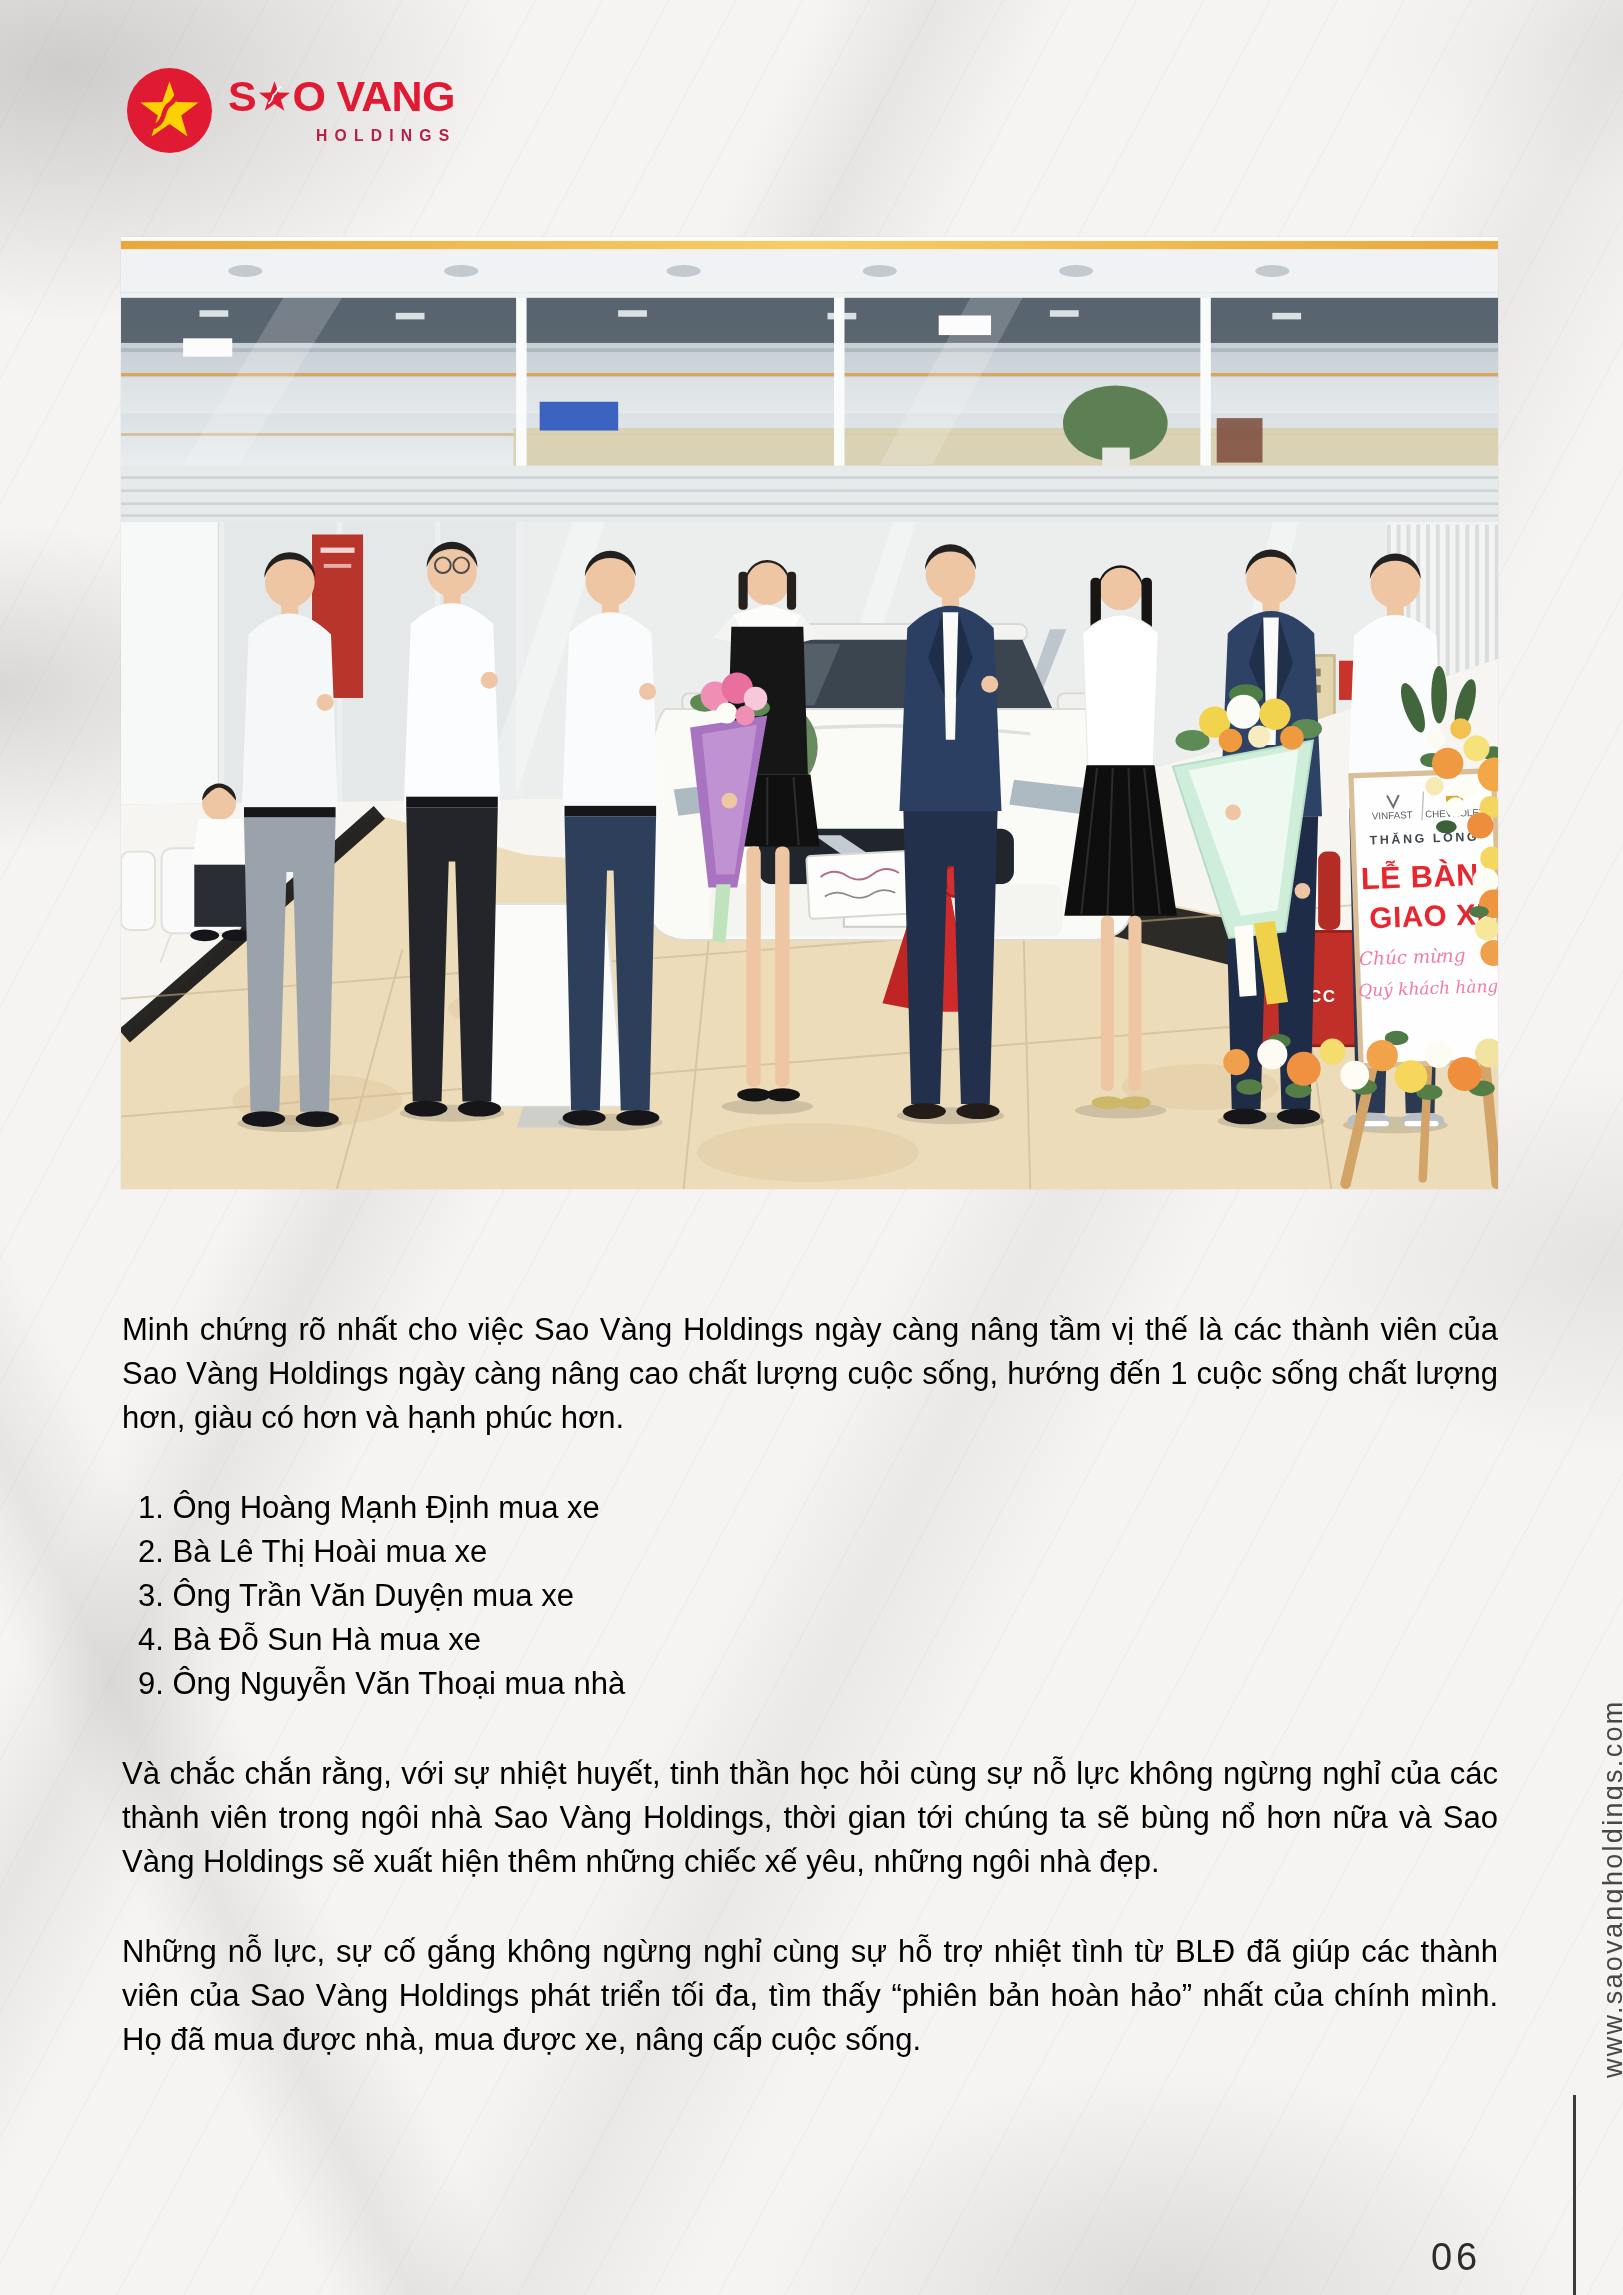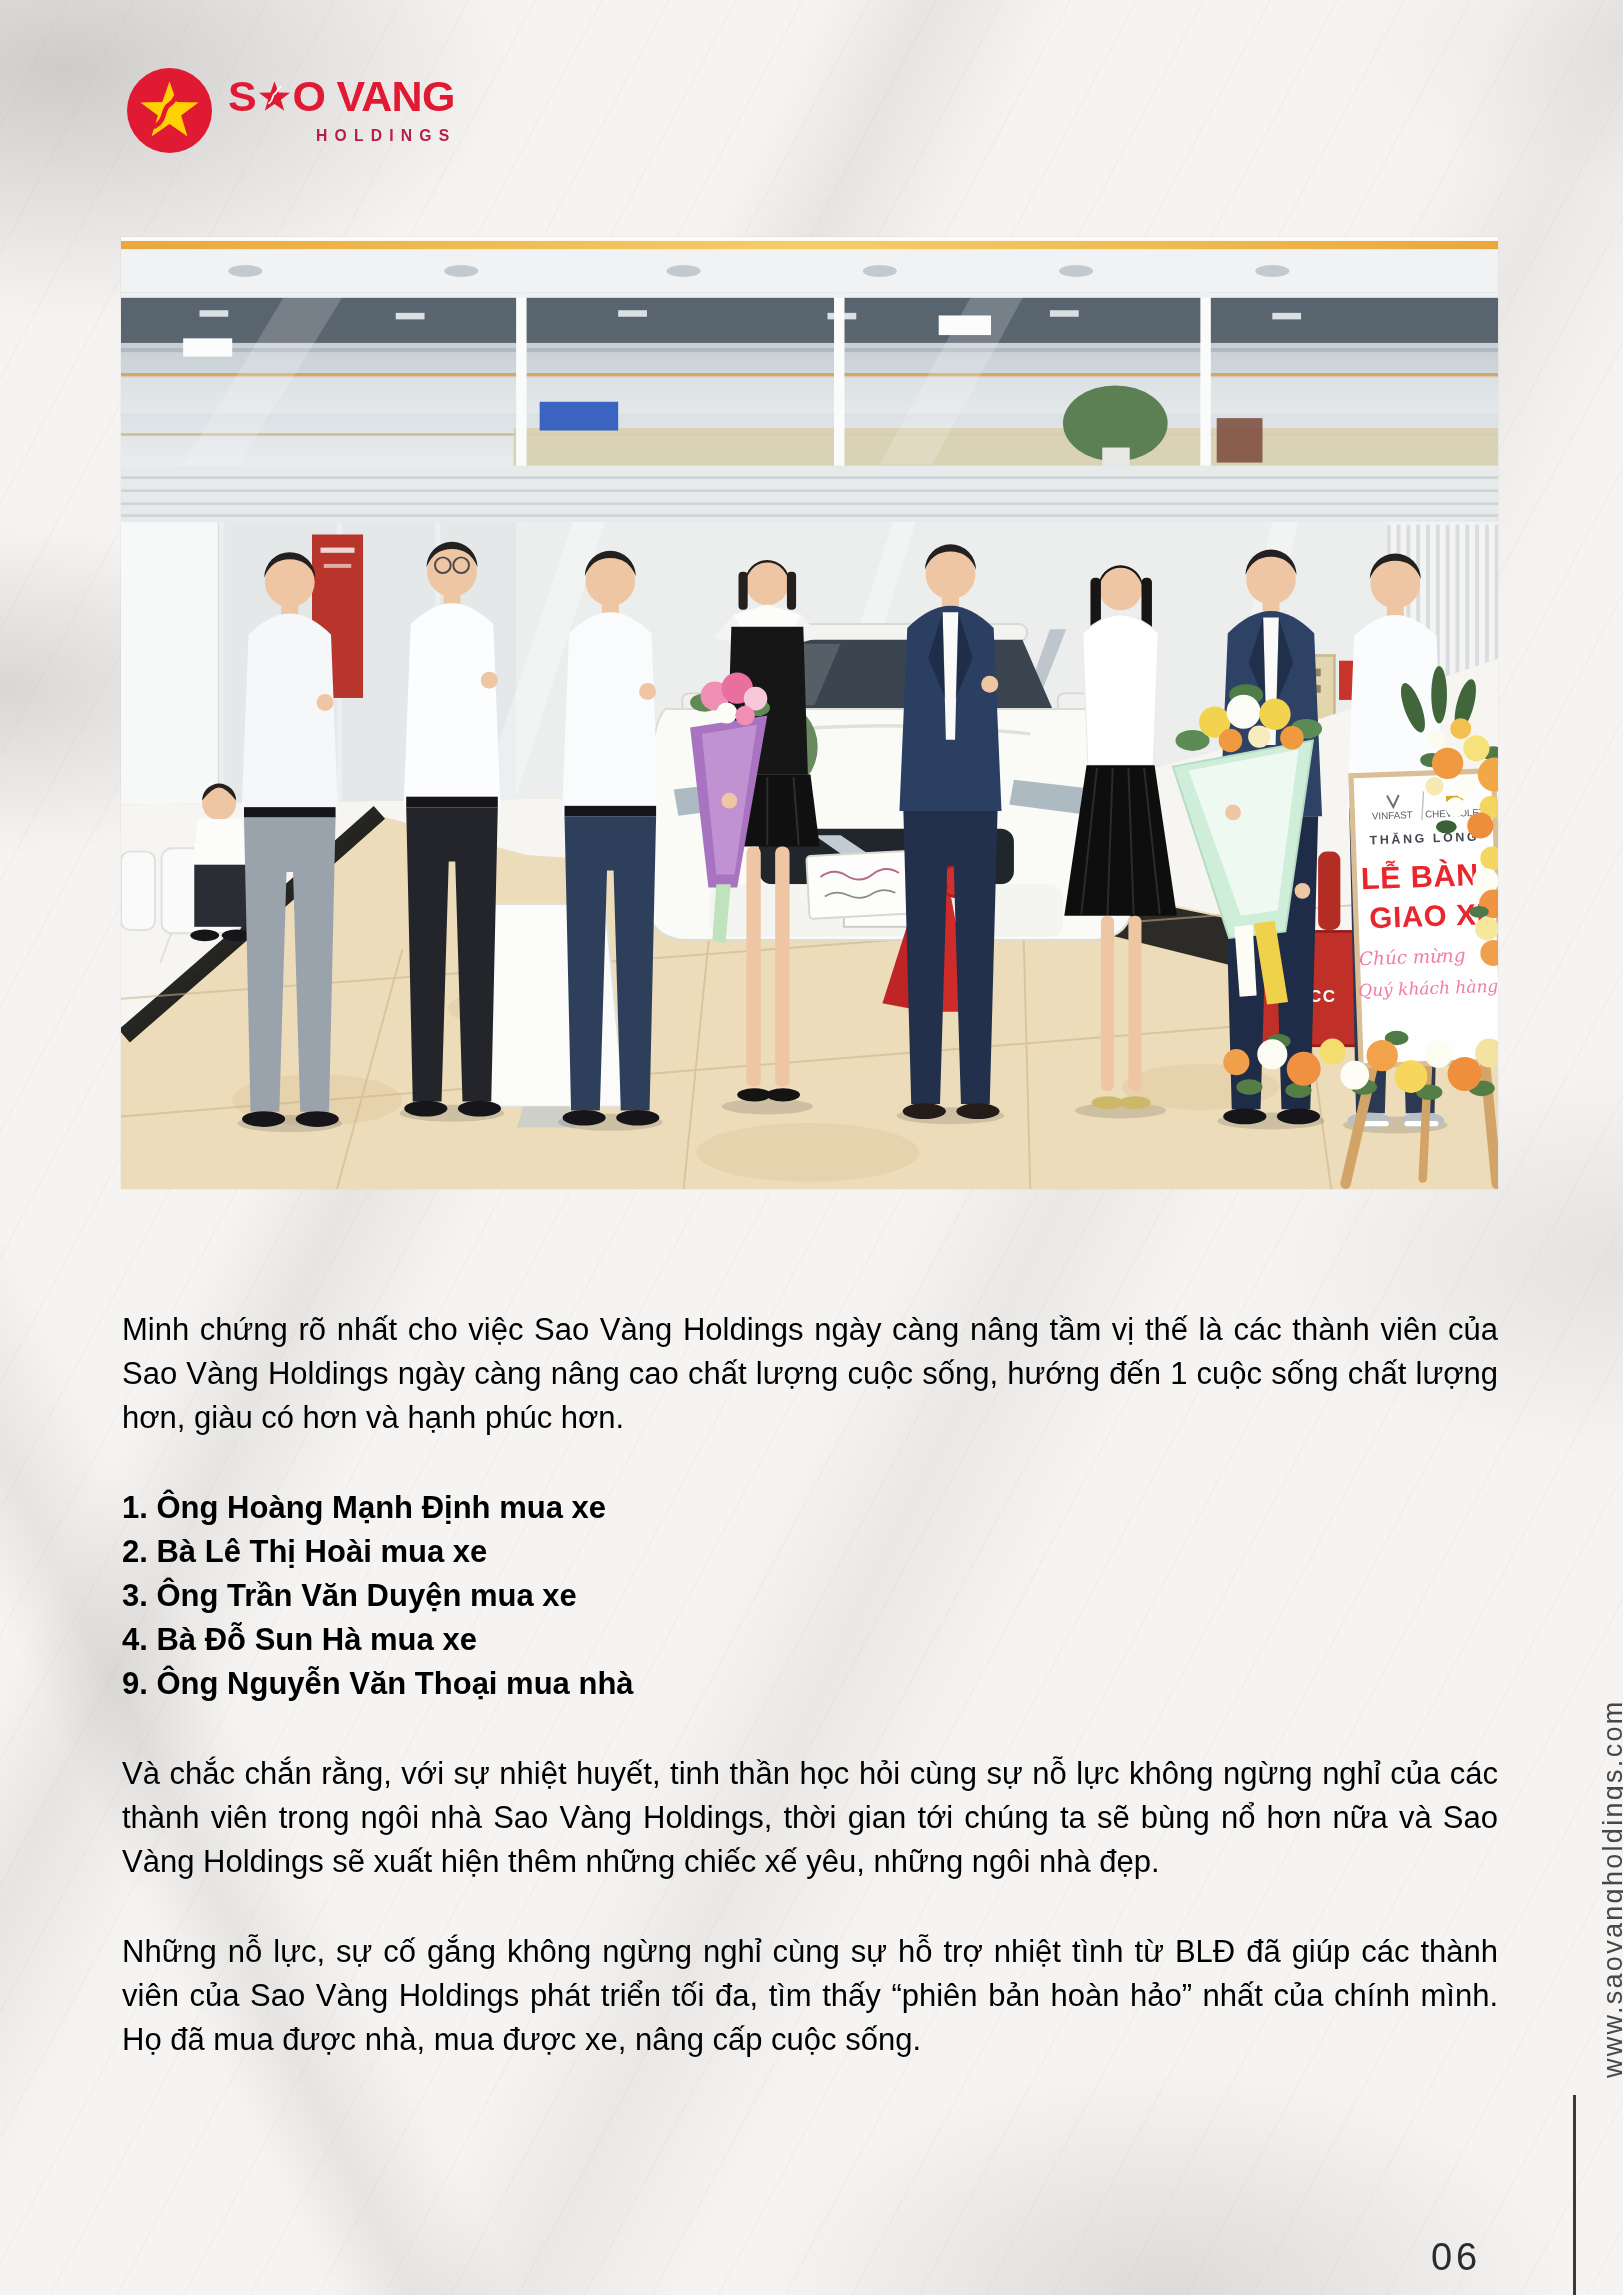--- a/index.html
+++ b/index.html
@@ -25,21 +25,21 @@
   .holdings{position:absolute;left:288px;top:127px;font-size:15.7px;font-weight:600;
     letter-spacing:7.2px;color:#b81e46;margin-left:28px;}
   
   .photo{position:absolute;left:121px;top:237px;width:1377px;height:952px;margin:0;
     background:#eef0f1;box-shadow:0 0 0 0.7px rgba(0,0,0,.04);}
   .photo svg{display:block;width:100%;height:100%;font-family:"Liberation Sans",sans-serif;}
   
   .body-text{position:absolute;left:122px;top:1298px;width:1376px;
     font-size:31px;line-height:44px;text-align:justify;}
   .body-text p{margin:10px 0 46px 0;}
-  .winners{margin:0 0 46px 0;font-weight:bold;}
+  .winners{margin:0 0 46px 16px;font-weight:normal;}
   .winner-row{line-height:44px;}
   
   .website{position:absolute;left:1598px;top:2078px;transform:rotate(-90deg);
     transform-origin:0 0;white-space:nowrap;font-size:27px;letter-spacing:2.3px;color:#474747;}
   .rail-line{position:absolute;left:1573px;top:2095px;width:3.3px;height:201px;background:#3b3b3b;}
   .page-number{position:absolute;left:1416px;top:2236px;width:80px;text-align:center;
     font-size:38px;letter-spacing:3.9px;color:#2c2c2c;}
 </style>
 </head>
 <body>

